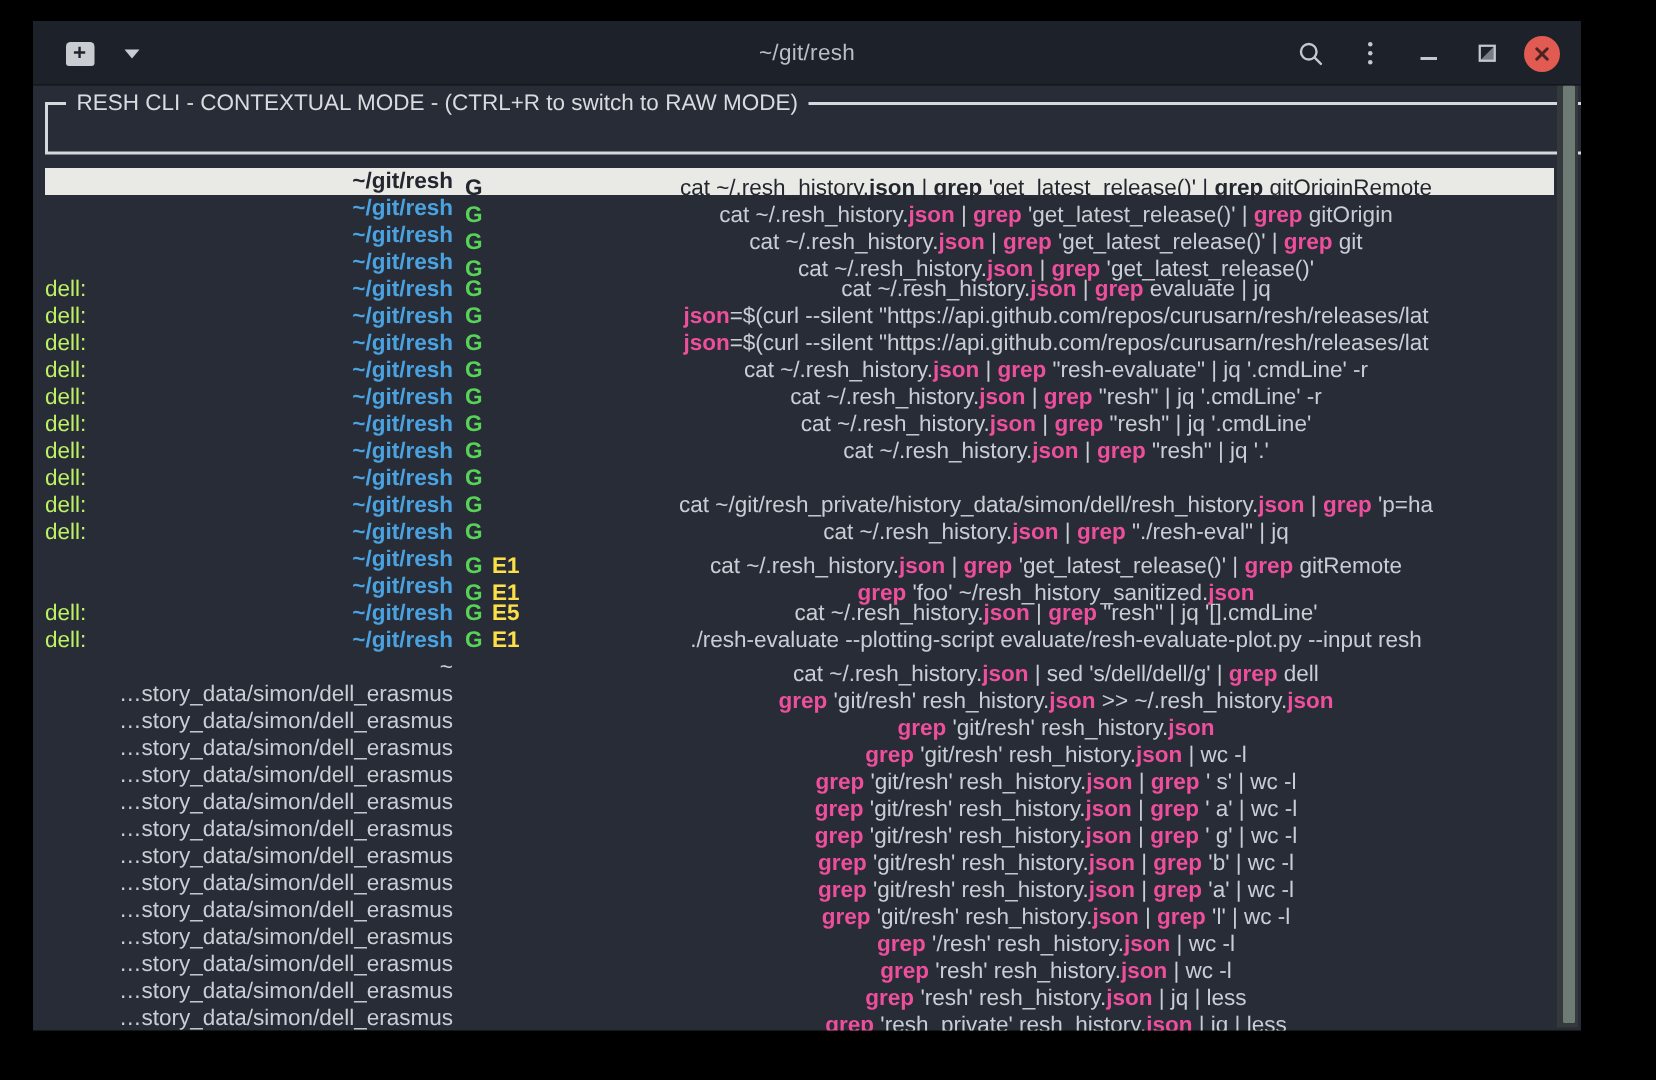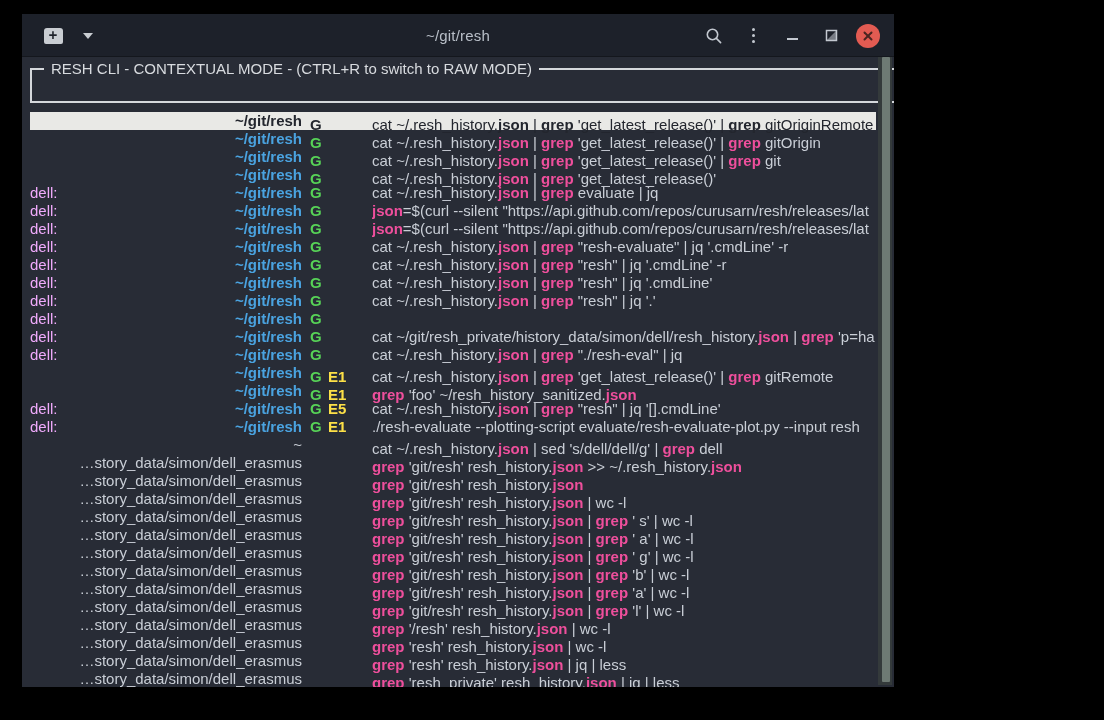--- a/index.html
+++ b/index.html
@@ -1,19 +1,19 @@
 <!DOCTYPE html>
 <html><head>
 <meta charset="utf-8">
 <style>
   * { margin:0; padding:0; box-sizing:border-box; }
   html,body { background:#000; }
   .page { position:relative; width:1104px; height:720px; background:#000; overflow:hidden; }
 
-  .window { position:absolute; left:22px; top:14px; width:872px; height:673px;
+  .window { position:absolute; left:22px; top:14px; width:1032px; height:673px;
             background:#282c36; }
 
   
   .titlebar { position:relative; height:43px; background:#1d212a;
               border-bottom:1px solid #14171d;
               display:flex; align-items:center;
               font-family:"Liberation Sans", sans-serif; }
   .tb-left { position:absolute; left:18px; top:0; height:43px; display:flex; align-items:center; gap:14px; }
   .newtab-btn { width:26px; height:24px; background:transparent; border:none; cursor:pointer;
                 display:flex; align-items:center; justify-content:center; }
@@ -41,27 +41,27 @@
 
   .querybox { position:absolute; left:8px; top:11px; width:1034px; height:35px;
               border:2px solid #d5d8dc; }
   .boxlabel { position:absolute; top:-10px; left:12px; background:#282c36;
               padding:0 7px; color:#d8dbdf; white-space:pre; }
   .query { position:absolute; left:4px; top:5px; white-space:pre; color:#d8dbdf;margin-top:38px; }
 
   .rows { position:absolute; left:8px; right:18px; top:55px; }
   .row { display:flex; height:18px; white-space:pre; align-items:baseline; }
   .c-hostpath { width:272px; display:flex; justify-content:space-between; overflow:hidden; }
-  .host { color:#f0abfc; }
+  .host { color:#bef264; }
   .path { margin-left:auto; }
   .path.dir { color:#4aa3e0; font-weight:bold; }
   .path.dim { color:#c9ced6; }
   .c-g { width:12px; margin-left:8px; color:#57d357; font-weight:bold; }
   .c-e { width:22px; margin-left:6px; color:#fde047; font-weight:bold; }
-  .c-cmd { margin-left:22px; flex:1; overflow:hidden; }
+  .c-cmd { margin-left:22px; flex:1; overflow:hidden;text-align:center; }
   .hl { color:#ee4f9c; font-weight:bold; }
 
   .row.selected { background:#e9e9e6; color:#23262e; }
   .row.selected .host, .row.selected .c-g, .row.selected .c-e { color:#23262e; }
   .row.selected .path.dir, .row.selected .path.dim { color:#23262e; }
   .row.selected .hl { color:#23262e; }
 
   
   .scrollbar { position:absolute; top:0; right:2px; bottom:2px; width:14px; background:#343a3b; }
   .scroll-thumb { position:absolute; left:4px; top:0; bottom:3px; width:8px;

